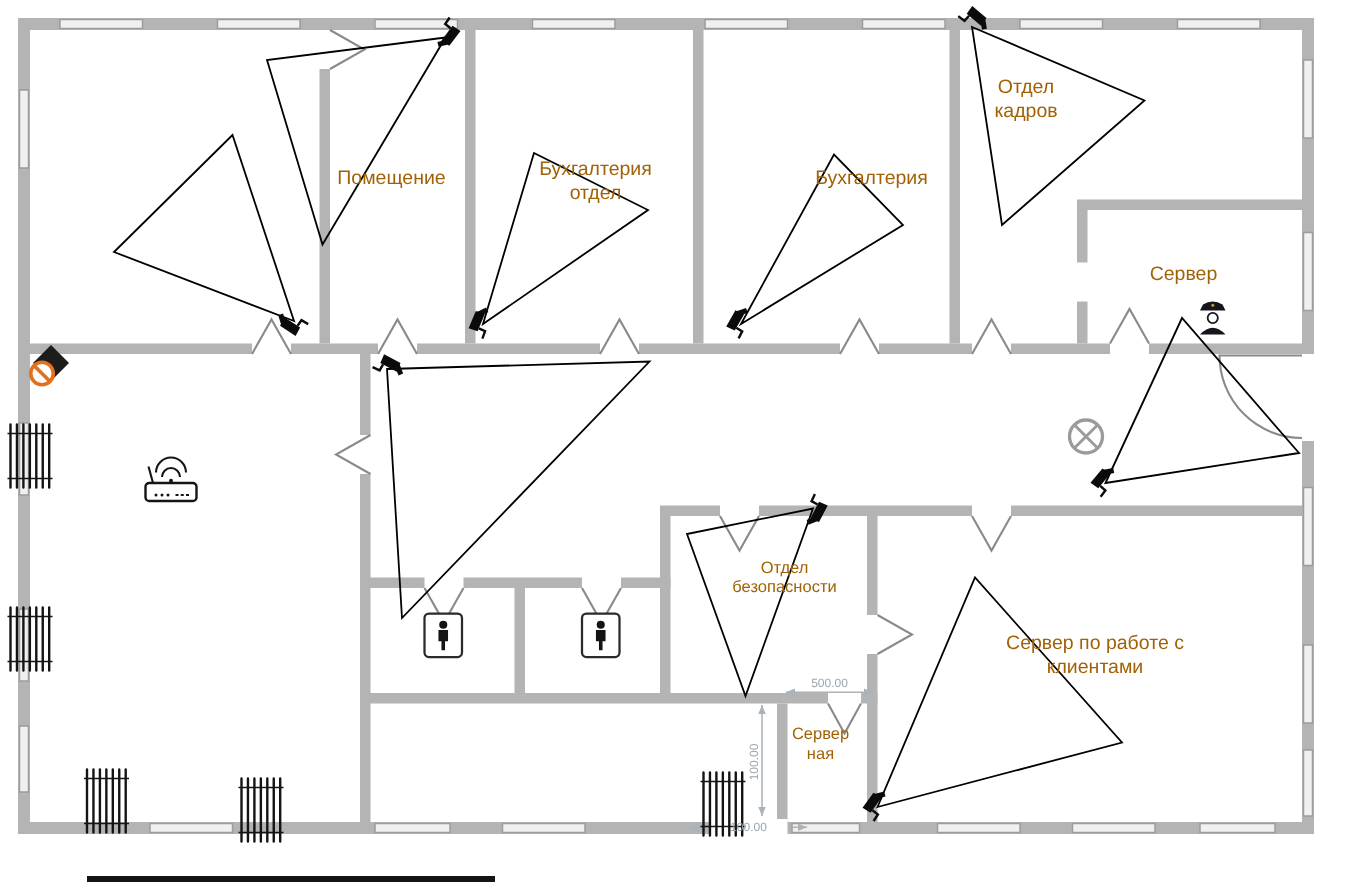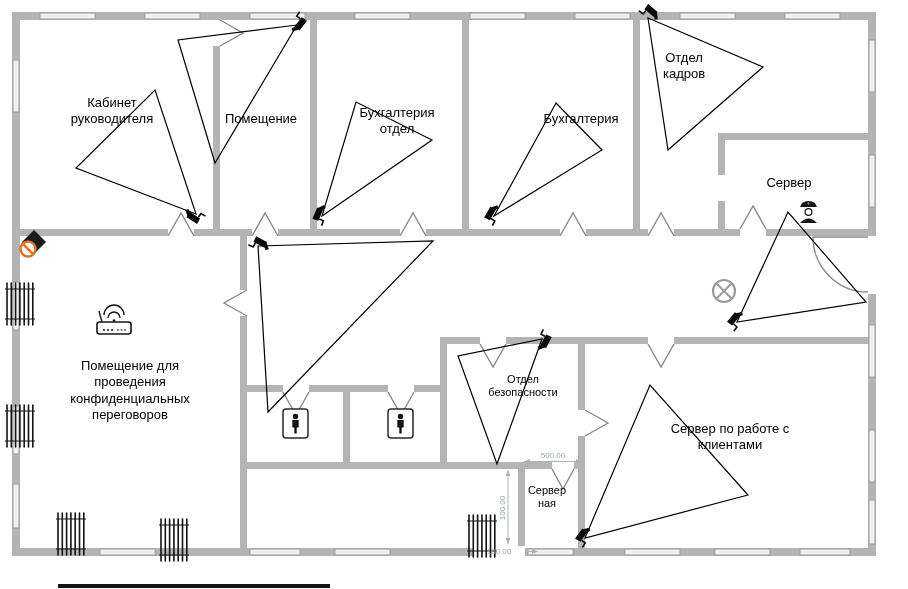--- a/index.html
+++ b/index.html
@@ -1,21 +1,21 @@
 <!DOCTYPE html>
 <html><head>
 <meta charset="utf-8">
 <style>
   html,body{margin:0;padding:0;background:#ffffff;}
   .stage{position:relative;width:908px;height:589px;overflow:hidden;background:#ffffff;
          font-family:"Liberation Sans",sans-serif;}
   .stage svg{position:absolute;left:0;top:0;}
   .labels{position:absolute;left:0;top:0;width:100%;height:100%;pointer-events:none;}
   .room-label{position:absolute;transform:translate(-50%,-50%);text-align:center;
-              white-space:pre-line;color:#000000;font-size:13px;line-height:1.25;}
+              white-space:pre-line;color:#a16207;font-size:13px;line-height:1.25;}
   .room-label.small{font-size:11px;line-height:1.2;}
   .cone{fill:none;stroke:#000;stroke-width:1.2;}
   .dim{fill:#9aa5ad;font-size:8px;font-family:"Liberation Sans",sans-serif;}
 </style>
 </head>
 <body>
 
 <div class="stage">
 
 <svg width="908" height="589" viewBox="0 0 908 589">
@@ -214,33 +214,27 @@
         <use href="#cam-glyph" transform="translate(585 538) rotate(-40)"></use>
       </g>
   <g id="dims-layer">
         <text class="dim" text-anchor="middle" transform="translate(553 458) rotate(0)">500.00</text>
         <text class="dim" text-anchor="middle" transform="translate(505 508) rotate(-90)">100.00</text>
         <text class="dim" text-anchor="middle" transform="translate(499 554) rotate(0)">100.00</text>
       </g>
 </svg>
 
 <div class="labels">
-  <div class="room-label" style="left:112px;top:111px">Кабинет
-руководителя</div>
   <div class="room-label" style="left:261px;top:119px">Помещение</div>
   <div class="room-label" style="left:397px;top:121px">Бухгалтерия
 отдел</div>
   <div class="room-label" style="left:581px;top:119px">Бухгалтерия</div>
   <div class="room-label" style="left:684px;top:66px">Отдел
 кадров</div>
   <div class="room-label" style="left:789px;top:183px">Сервер</div>
-  <div class="room-label" style="left:130px;top:390px">Помещение для
-проведения
-конфиденциальных
-переговоров</div>
   <div class="room-label small" style="left:523px;top:386px">Отдел
 безопасности</div>
   <div class="room-label" style="left:730px;top:437px">Сервер по работе с клиентами</div>
   <div class="room-label small" style="left:547px;top:497px">Сервер
 ная</div>
 </div>
 
 </div>
 
 </body></html>

